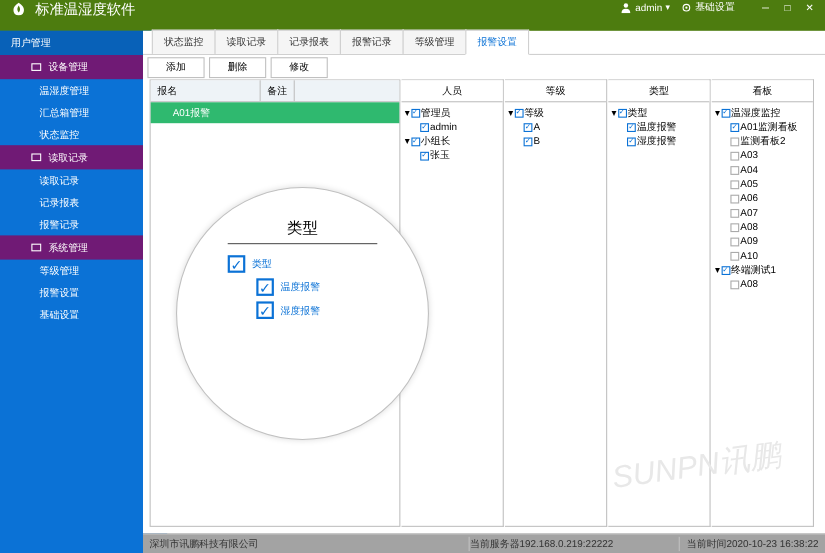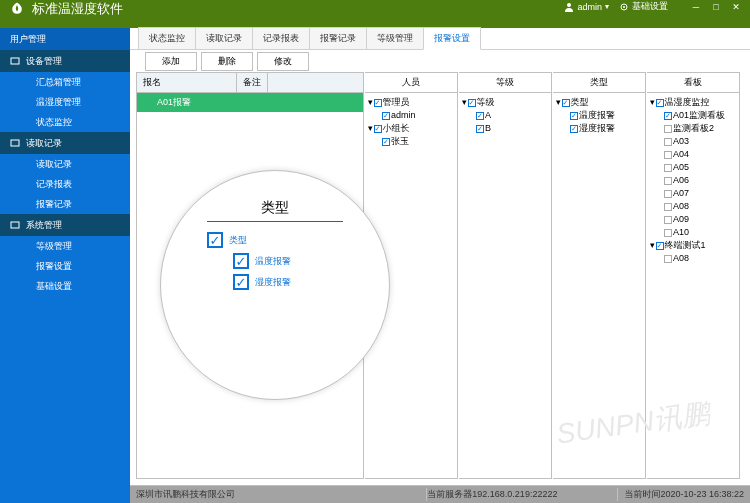--- a/index.html
+++ b/index.html
@@ -6,27 +6,27 @@
 body{background:#f5f5f5;width:750px;height:503px;overflow:hidden;position:relative}
 .titlebar{height:40px;background:#4d7c0f;display:flex;align-items:flex-start;color:#fff;padding:0 8px}
 .logo{width:18px;height:18px;margin-right:6px;display:flex;align-items:center;justify-content:center}
 .title{font-size:13px;flex:1}
 .tb-right{display:flex;align-items:center;gap:10px}
 .tb-item{display:flex;align-items:center;gap:3px;font-size:10px}
 .winbtns{display:flex;gap:8px;margin-left:12px}
 .winbtn{width:12px;text-align:center}
 .sidebar{position:absolute;left:0;top:28px;bottom:0;width:152px;background:#0b72d6;color:#fff}
 .sb-head{height:22px;background:#0861b8;display:flex;align-items:center;padding:0 10px;font-size:10px;justify-content:space-between}
-.sb-cat{height:22px;background:#0c4a6e;display:flex;align-items:center;padding:0 10px;font-size:10px;gap:6px}
+.sb-cat{height:22px;background:#701a75;display:flex;align-items:center;padding:0 28px;font-size:10px;gap:6px}
 .sb-item{height:20px;display:flex;align-items:center;padding-left:36px;font-size:9px}
 .main{position:absolute;left:130px;top:28px;right:0;bottom:18px;background:#fff;display:flex;flex-direction:column}
 .tabs{height:22px;border-bottom:1px solid #d0d0d0;display:flex;align-items:flex-end;padding-left:8px;gap:0}
 .tab{padding:4px 10px;border:1px solid #d0d0d0;border-bottom:none;background:#f5f5f5;font-size:9px;color:#333;margin-right:-1px}
 .tab.active{background:#fff;color:#0b72d6;border-bottom:1px solid #fff;position:relative;top:1px}
-.toolbar{height:22px;display:flex;align-items:center;padding:4px 15px;gap:4px}
+.toolbar{height:22px;display:flex;align-items:center;padding:4px 4px;gap:4px}
 .btn{border:1px solid #c0c0c0;background:#fff;padding:2px 16px;font-size:9px}
 .content{flex:1;display:flex;padding:0 6px 6px;gap:1px;overflow:hidden}
 .col1{width:228px;border:1px solid #c0c0c0;display:flex;flex-direction:column}
 .col1h{display:flex;background:#eef3f7;border-bottom:1px solid #c0c0c0}
 .col1h>div{padding:3px 6px;font-size:9px;border-right:1px solid #c0c0c0}
 .col1h>div:first-child{width:100px}
 .col1r{display:flex;background:#2fb96f;color:#fff}
 .col1r>div{padding:3px 20px;font-size:9px;width:100px}
 .col{width:93px;border:1px solid #c0c0c0;border-left:none;display:flex;flex-direction:column}
 .colh{text-align:center;padding:3px;border-bottom:1px solid #c0c0c0;background:#fff;font-size:9px}
@@ -90,22 +90,22 @@
       <span>用户管理</span>
       <span class="chev">▾</span>
     </div>
   <div id="sb-body">
       <div class="sb-cat">
         <svg class="icn" viewBox="0 0 10 10">
           <rect x="1" y="2" width="8" height="6" fill="none" stroke="#fff"></rect>
         </svg>
         <span>设备管理</span>
       </div>
+      <div class="sb-item">温湿度管理</div>
       <div class="sb-item">汇总箱管理</div>
-      <div class="sb-item">温湿度管理</div>
       <div class="sb-item">状态监控</div>
       <div class="sb-cat">
         <svg class="icn" viewBox="0 0 10 10">
           <rect x="1" y="2" width="8" height="6" fill="none" stroke="#fff"></rect>
         </svg>
         <span>读取记录</span>
       </div>
       <div class="sb-item">读取记录</div>
       <div class="sb-item">记录报表</div>
       <div class="sb-item">报警记录</div>

